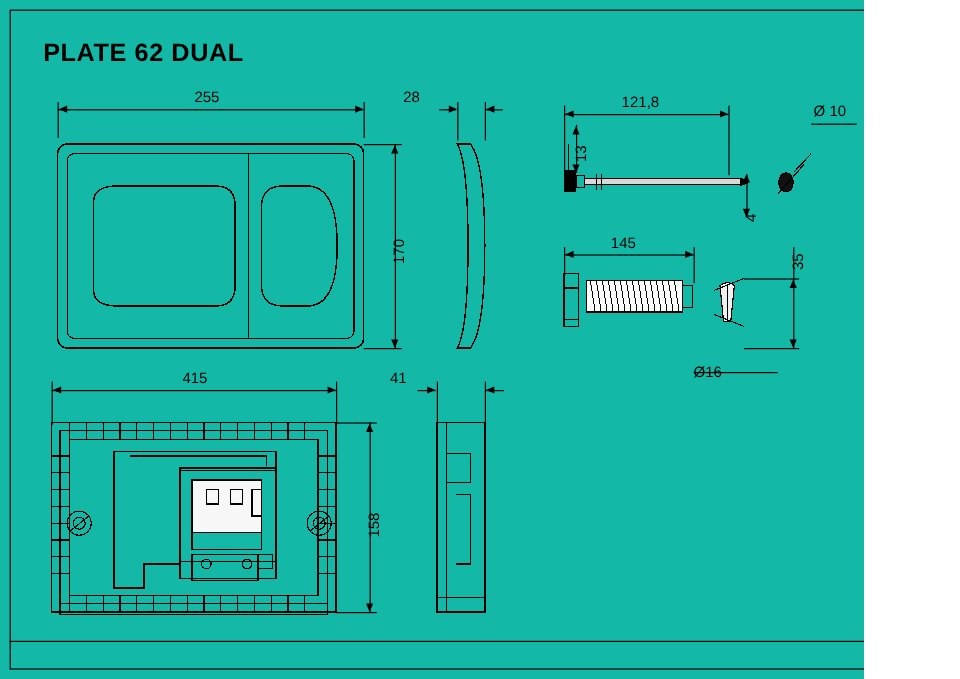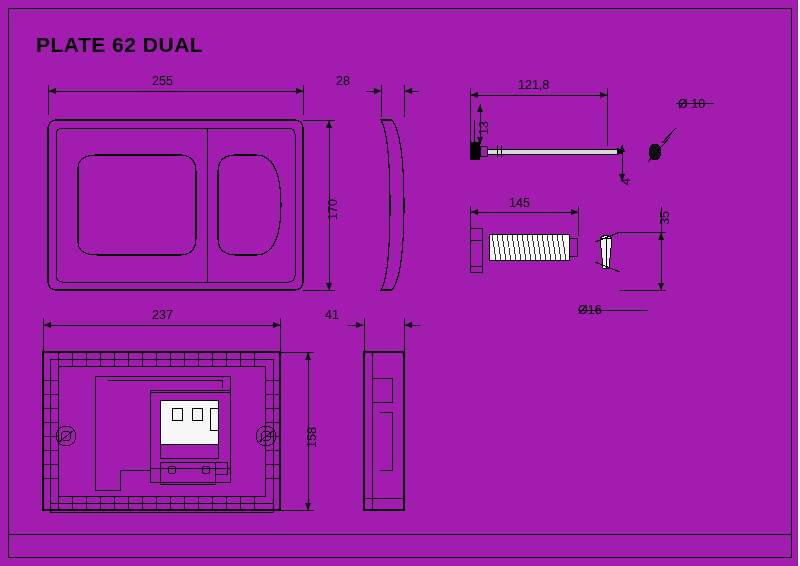--- a/index.html
+++ b/index.html
@@ -5,23 +5,23 @@
   html, body {
     margin: 0;
     padding: 0;
     background: #ffffff;
   }
   body {
     font-family: "Liberation Sans", sans-serif;
   }
   #sheet {
     position: relative;
-    width: 798px;
+    width: 720px;
     height: 566px;
-    background: #a21caf;
+    background: #14b8a6;
     overflow: hidden;
   }
   .frame {
     position: absolute;
     left: 8px;
     top: 8px;
     width: 784px;
     height: 550px;
     border: 1px solid #000;
     box-sizing: border-box;
@@ -255,21 +255,21 @@
     </g>
   </svg>
 
   <div class="dim-layer">
 
     <div class="ln vl" style="left:48px; top:85px; height:30px;"></div>
     <div class="ln vl" style="left:303px; top:85px; height:30px;"></div>
     <div class="ln hl" style="left:48px; top:91px; width:255px;"></div>
     <div class="arrow arr-l" style="left:49px; top:88px;"></div>
     <div class="arrow arr-r" style="left:296px; top:88px;"></div>
-    <div class="dim-text" style="left:152px; top:74px;text-align:right;">255</div>
+    <div class="dim-text" style="left:162px; top:74px;text-align:right;">255</div>
 
     <div class="ln hl" style="left:303px; top:120px; width:32px;"></div>
     <div class="ln hl" style="left:303px; top:290px; width:32px;"></div>
     <div class="ln vl" style="left:329px; top:120px; height:170px;"></div>
     <div class="arrow arr-u" style="left:326px; top:121px;"></div>
     <div class="arrow arr-d" style="left:326px; top:283px;"></div>
     <div class="dim-text vert" style="left:326px; top:220px;">170</div>
 
     <div class="ln vl" style="left:381px; top:85px; height:32px;"></div>
     <div class="ln vl" style="left:404px; top:85px; height:32px;"></div>
@@ -290,21 +290,21 @@
     <div class="arrow arr-u" style="left:477px; top:105px;"></div>
     <div class="arrow arr-d" style="left:477px; top:137px;"></div>
     <div class="dim-text vert" style="left:477px; top:135px;">13</div>
 
     <div class="ln vl" style="left:622px; top:145px; height:35px;"></div>
     <div class="arrow arr-u" style="left:619px; top:145px;"></div>
     <div class="arrow arr-d" style="left:619px; top:174px;"></div>
     <div class="dim-text vert" style="left:619px; top:185px;">4</div>
 
     <div class="ln hl" style="left:676px; top:103px; width:38px;"></div>
-    <div class="dim-text" style="left:678px; top:86px;margin-top:11px;">Ø 10</div>
+    <div class="dim-text" style="left:678px; top:86px;">Ø 10</div>
 
     <div class="ln vl" style="left:470px; top:206px; height:24px;"></div>
     <div class="ln vl" style="left:578px; top:206px; height:30px;"></div>
     <div class="ln hl" style="left:470px; top:212px; width:108px;"></div>
     <div class="arrow arr-l" style="left:471px; top:209px;"></div>
     <div class="arrow arr-r" style="left:571px; top:209px;"></div>
     <div class="dim-text" style="left:509px; top:196px;">145</div>
 
     <div class="ln hl" style="left:620px; top:232px; width:46px;"></div>
     <div class="ln hl" style="left:620px; top:290px; width:46px;"></div>
@@ -314,21 +314,21 @@
     <div class="dim-text vert" style="left:658px; top:225px;">35</div>
 
     <div class="ln hl" style="left:578px; top:310px; width:70px;"></div>
     <div class="dim-text" style="left:578px; top:303px;">Ø16</div>
 
     <div class="ln vl" style="left:43px; top:318px; height:36px;"></div>
     <div class="ln vl" style="left:280px; top:318px; height:36px;"></div>
     <div class="ln hl" style="left:43px; top:325px; width:237px;"></div>
     <div class="arrow arr-l" style="left:44px; top:322px;"></div>
     <div class="arrow arr-r" style="left:273px; top:322px;"></div>
-    <div class="dim-text" style="left:152px; top:308px;">237</div>
+    <div class="dim-text" style="left:152px; top:308px;">415</div>
 
     <div class="ln hl" style="left:280px; top:352px; width:34px;"></div>
     <div class="ln hl" style="left:280px; top:510px; width:34px;"></div>
     <div class="ln vl" style="left:308px; top:352px; height:158px;"></div>
     <div class="arrow arr-u" style="left:305px; top:353px;"></div>
     <div class="arrow arr-d" style="left:305px; top:503px;"></div>
     <div class="dim-text vert" style="left:305px; top:448px;">158</div>
 
     <div class="ln vl" style="left:364px; top:318px; height:36px;"></div>
     <div class="ln vl" style="left:404px; top:318px; height:36px;"></div>

